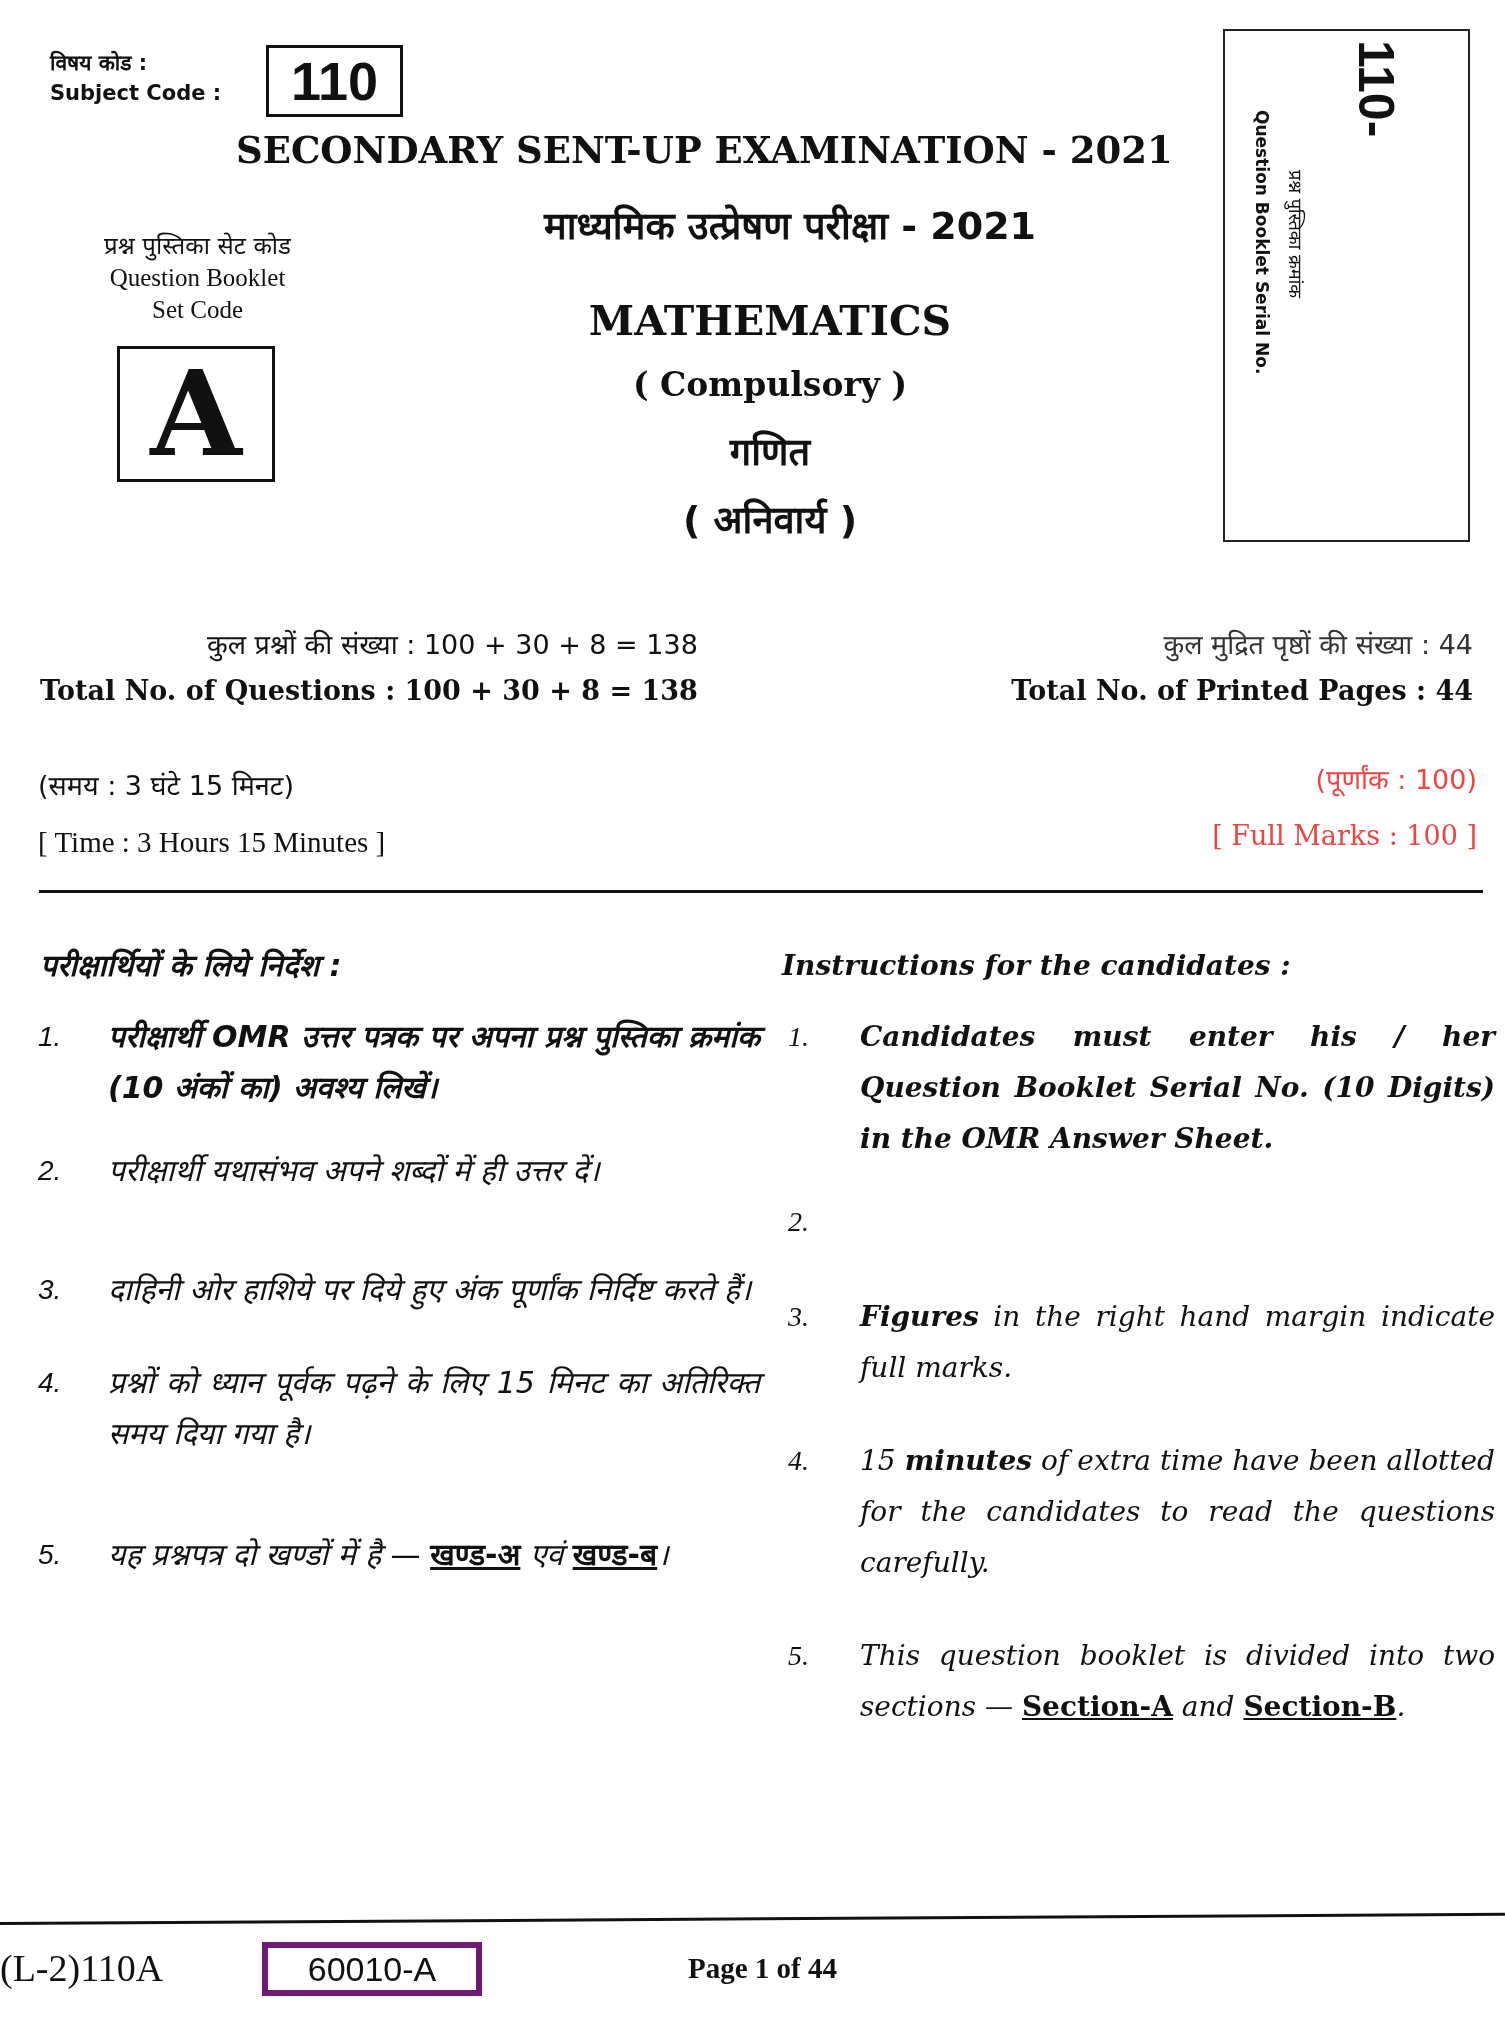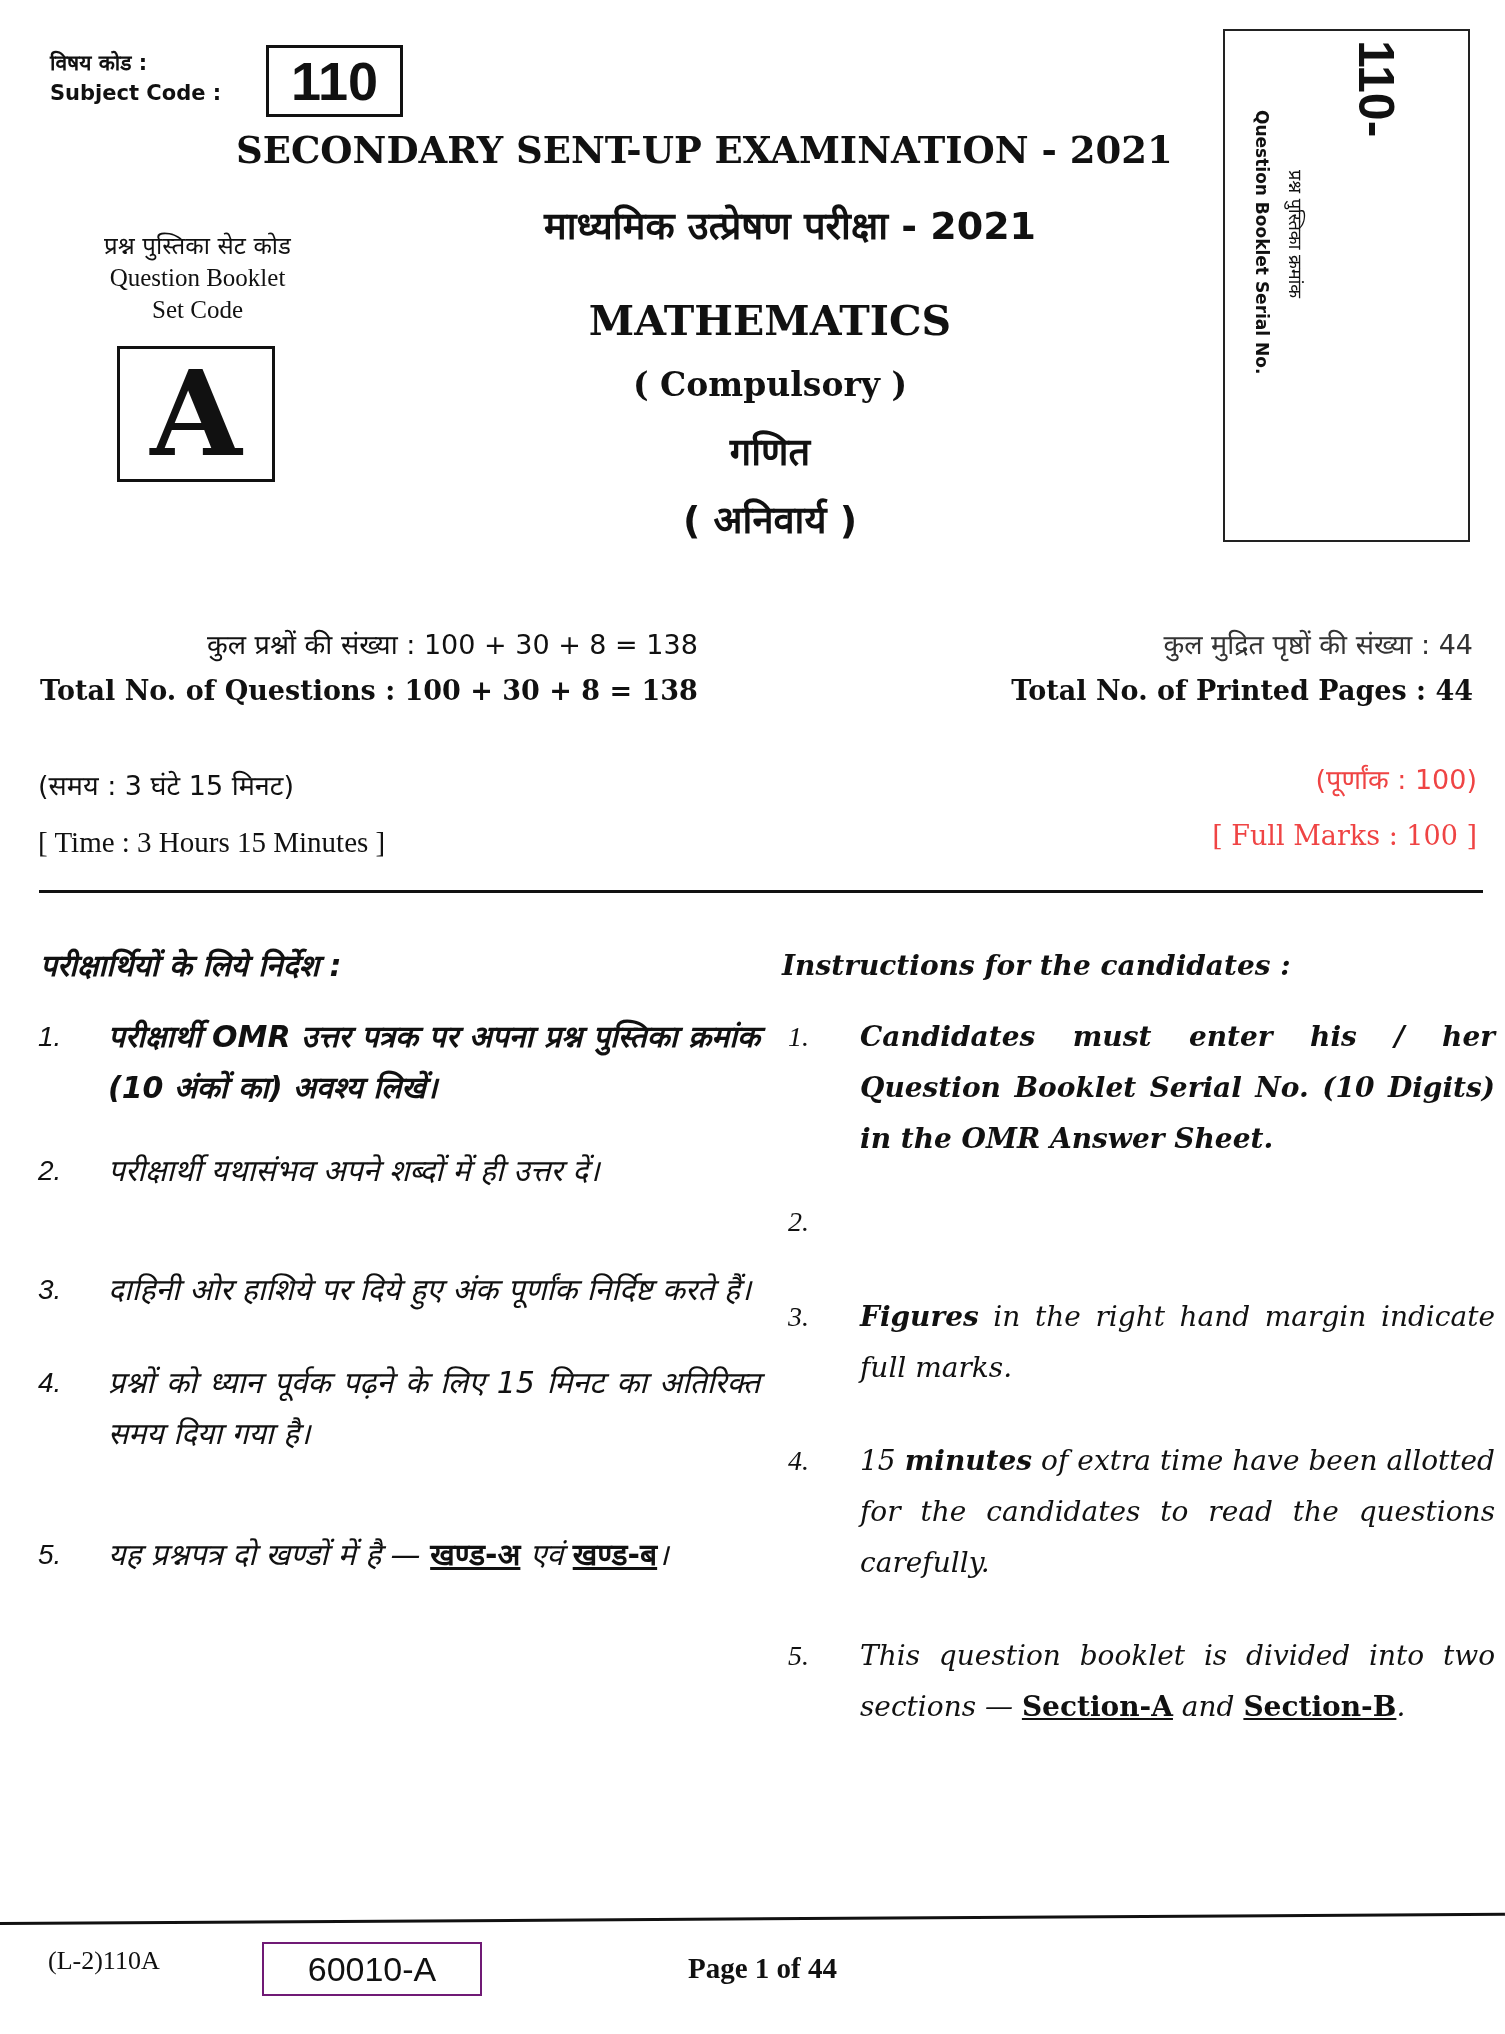--- a/index.html
+++ b/index.html
@@ -39,22 +39,22 @@
     .item { display: flex; margin-bottom: 32px; }
     .num { width: 88px; flex: none; font-style: italic; font-family: "Liberation Sans", sans-serif; font-size: 28px; padding-left: 18px; box-sizing: border-box; }
     .col-en .num { width: 80px; padding-left: 8px; font-family: "Liberation Serif", serif; }
     .text { flex: 1; text-align: justify; }
     .col-hi .text { font-weight: bold; }
     .col-hi .item.light .text { font-weight: normal; }
     .col-en .item.boldish .text { font-weight: bold; }
     .u { text-decoration: underline; font-weight: bold; font-style: normal; }
     .b { font-weight: bold; }
     .rule-bottom { left: 0px; top: 1922px; width: 1505px; height: 3px; background: #111; transform: rotate(-0.35deg); transform-origin: left; }
-    .footer-code { left: 0px; top: 1946px; font-family: "Liberation Serif", serif; font-size: 26px; white-space: nowrap; margin-left: 48px; }
-    .footer-box { left: 262px; top: 1942px; width: 220px; height: 54px; border: 2px solid #701a75; box-sizing: border-box; display:flex; align-items:center; justify-content:center; font-family: "Liberation Sans", sans-serif; font-size: 34px; }
+    .footer-code { left: 0px; top: 1946px; font-family: "Liberation Serif", serif; font-size: 38px; white-space: nowrap; }
+    .footer-box { left: 262px; top: 1942px; width: 220px; height: 54px; border: 6px solid #701a75; box-sizing: border-box; display:flex; align-items:center; justify-content:center; font-family: "Liberation Sans", sans-serif; font-size: 34px; }
     .footer-page { left: 688px; top: 1952px; font-family: "Liberation Serif", serif; font-weight: bold; font-size: 29px; white-space: nowrap; }
   </style>
 </head>
 <body>
 
 <div class="abs subject-code-label">
   <div>विषय कोड :</div>
   <div>Subject Code :</div>
 </div>
 <div class="abs subject-code-box">110</div>

